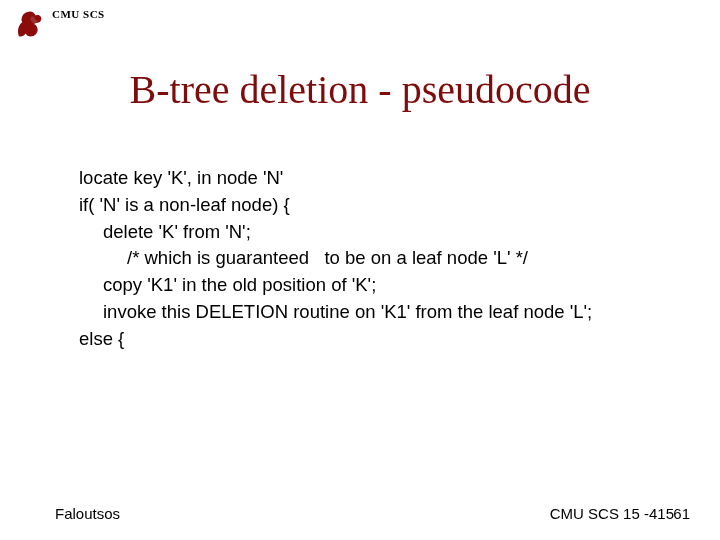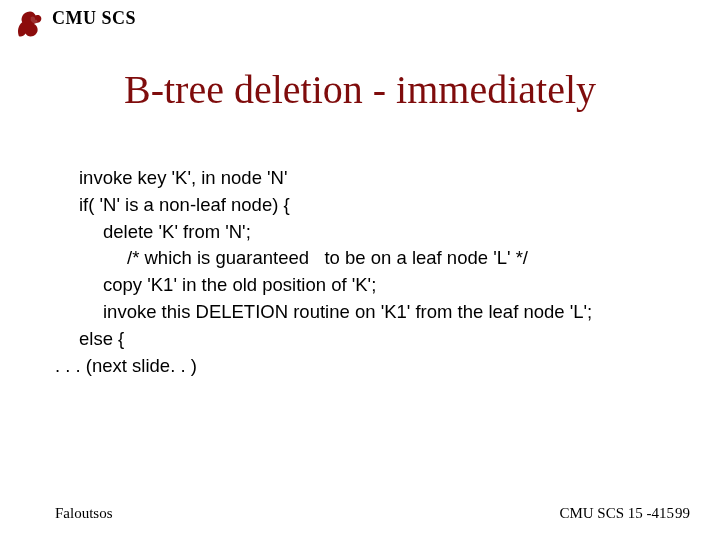--- a/index.html
+++ b/index.html
@@ -27,21 +27,21 @@
   }
   .logo {
     width: 34px;
     height: 36px;
     color: #8c0c0c;
     flex-shrink: 0;
   }
   .institution {
     font-family: "Times New Roman", Times, serif;
     font-weight: bold;
-    font-size: 18px;
+    font-size: 11px;
     margin-left: 6px;
     margin-top: 2px;
     letter-spacing: 0.5px;
   }
   .title {
     position: absolute;
     top: 66px;
     left: 0;
     right: 0;
     text-align: center;
@@ -60,21 +60,21 @@
   }
   .body .line { white-space: pre; }
   .i1 { padding-left: 24px; }
   .i2 { padding-left: 48px; }
   .i3 { padding-left: 72px; }
   .footer {
     position: absolute;
     bottom: 18px;
     left: 55px;
     right: 30px;
-    font-family: Liberation Serif, serif;
+    font-family: Liberation Sans, sans-serif;
     font-size: 15px;
     display: flex;
     justify-content: space-between;
     align-items: baseline;
   }
   .footer .center {
     position: absolute;
     left: 0;
     right: 16px;
     text-align: right;
@@ -90,32 +90,31 @@
   <div class="header">
     <svg class="logo" viewBox="0 0 100 100">
       <g fill="currentColor">
         <path d="M20 85 C15 70 18 55 30 45 C25 35 30 20 45 15 C55 10 65 15 70 25 C80 20 90 30 85 40 C80 50 70 45 65 50 C75 55 80 70 70 80 C60 90 45 88 40 78 C35 85 25 90 20 85 Z"></path>
         <path d="M55 30 C60 25 70 28 68 38 C75 35 78 45 70 48 C65 50 58 45 55 40 Z" fill="#fff" opacity="0.15"></path>
       </g>
     </svg>
     <div class="institution">CMU SCS</div>
   </div>
 
-  <div class="title">B-tree deletion - immediately</div>
+  <div class="title">B-tree deletion - pseudocode</div>
 
   <div class="body">
-    <div class="line i1">invoke key 'K', in node 'N'</div>
+    <div class="line i1">locate key 'K', in node 'N'</div>
     <div class="line i1">if( 'N' is a non-leaf node) {</div>
     <div class="line i2">delete 'K' from 'N';</div>
     <div class="line i3">/* which is guaranteed   to be on a leaf node 'L' */</div>
     <div class="line i2">copy 'K1' in the old position of 'K';</div>
     <div class="line i2">invoke this DELETION routine on 'K1' from the leaf node 'L';</div>
     <div class="line i1">else {</div>
-    <div class="line">. . . (next slide. . )</div>
   </div>
 
   <div class="footer">
     <span class="left">Faloutsos</span>
     <span class="center">CMU SCS 15 -415</span>
-    <span class="right">99</span>
+    <span class="right">61</span>
   </div>
 
 </div>
 
 </body></html>

